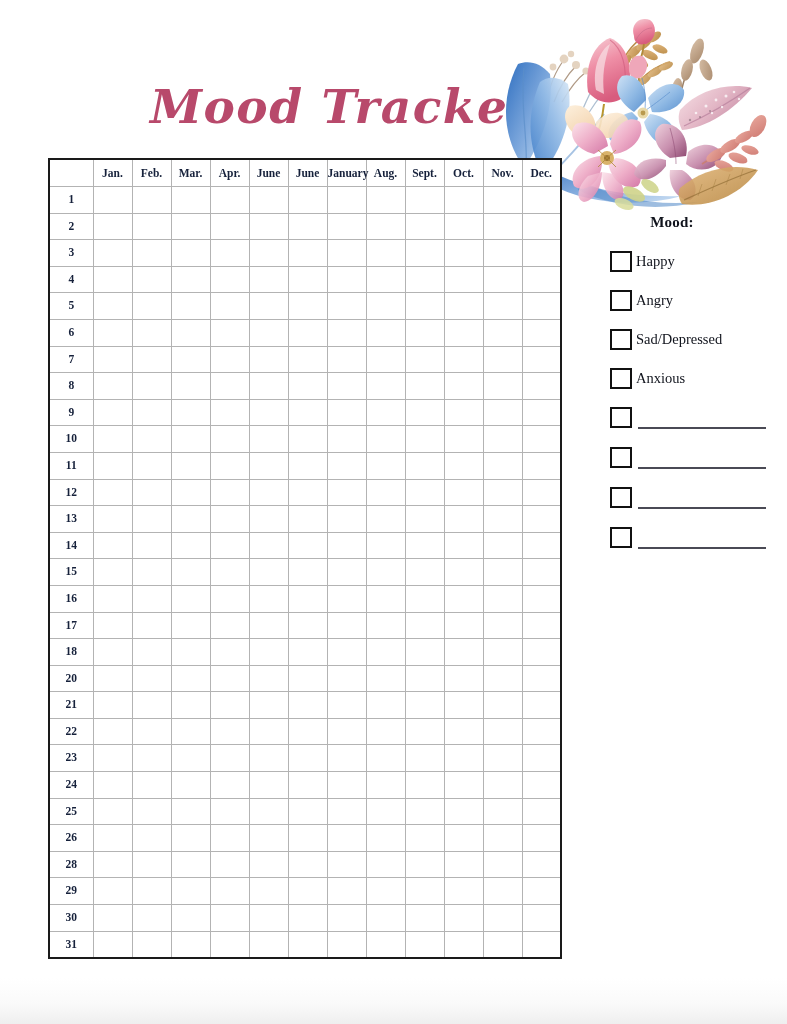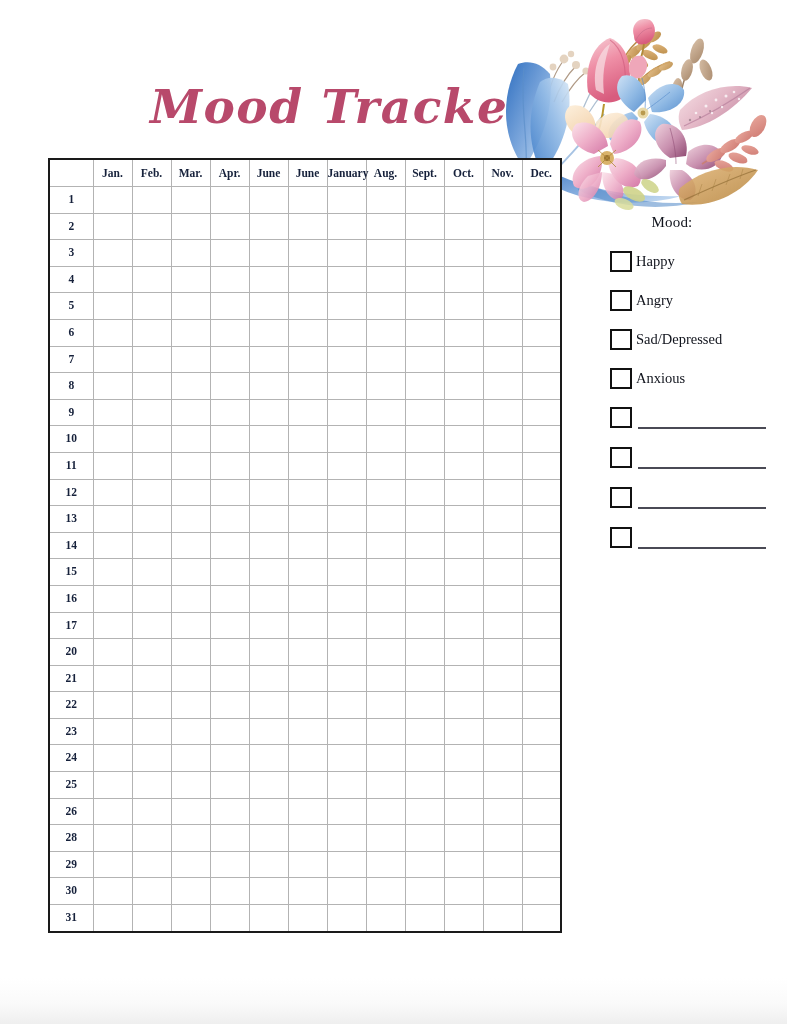--- a/index.html
+++ b/index.html
@@ -110,20 +110,21 @@
     width: 200px;
   }
   #legend-title {
     width: 200px;
     text-align: center;
     font-size: 15px;
     color: #10131c;
     margin-left: 6px;
     margin-bottom: 17px;
     letter-spacing: 0.2px;
+    font-weight: bold;
   }
   .legend-row {
     display: flex;
     align-items: center;
     height: 26px;
     margin-bottom: 13px;
     padding-left: 44px;
   }
   .legend-box {
     width: 22px;
@@ -632,20 +633,35 @@
           <td class="entry-cell"></td>
           <td class="entry-cell"></td>
           <td class="entry-cell"></td>
           <td class="entry-cell"></td>
           <td class="entry-cell"></td>
           <td class="entry-cell"></td>
           <td class="entry-cell"></td>
         </tr>
         <tr>
           <td class="day-cell">17</td>
+          <td class="entry-cell"></td>
+          <td class="entry-cell"></td>
+          <td class="entry-cell"></td>
+          <td class="entry-cell"></td>
+          <td class="entry-cell"></td>
+          <td class="entry-cell"></td>
+          <td class="entry-cell"></td>
+          <td class="entry-cell"></td>
+          <td class="entry-cell"></td>
+          <td class="entry-cell"></td>
+          <td class="entry-cell"></td>
+          <td class="entry-cell"></td>
+        </tr>
+        <tr>
+          <td class="day-cell">18</td>
           <td class="entry-cell"></td>
           <td class="entry-cell"></td>
           <td class="entry-cell"></td>
           <td class="entry-cell"></td>
           <td class="entry-cell"></td>
           <td class="entry-cell"></td>
           <td class="entry-cell"></td>
           <td class="entry-cell"></td>
           <td class="entry-cell"></td>
           <td class="entry-cell"></td>

